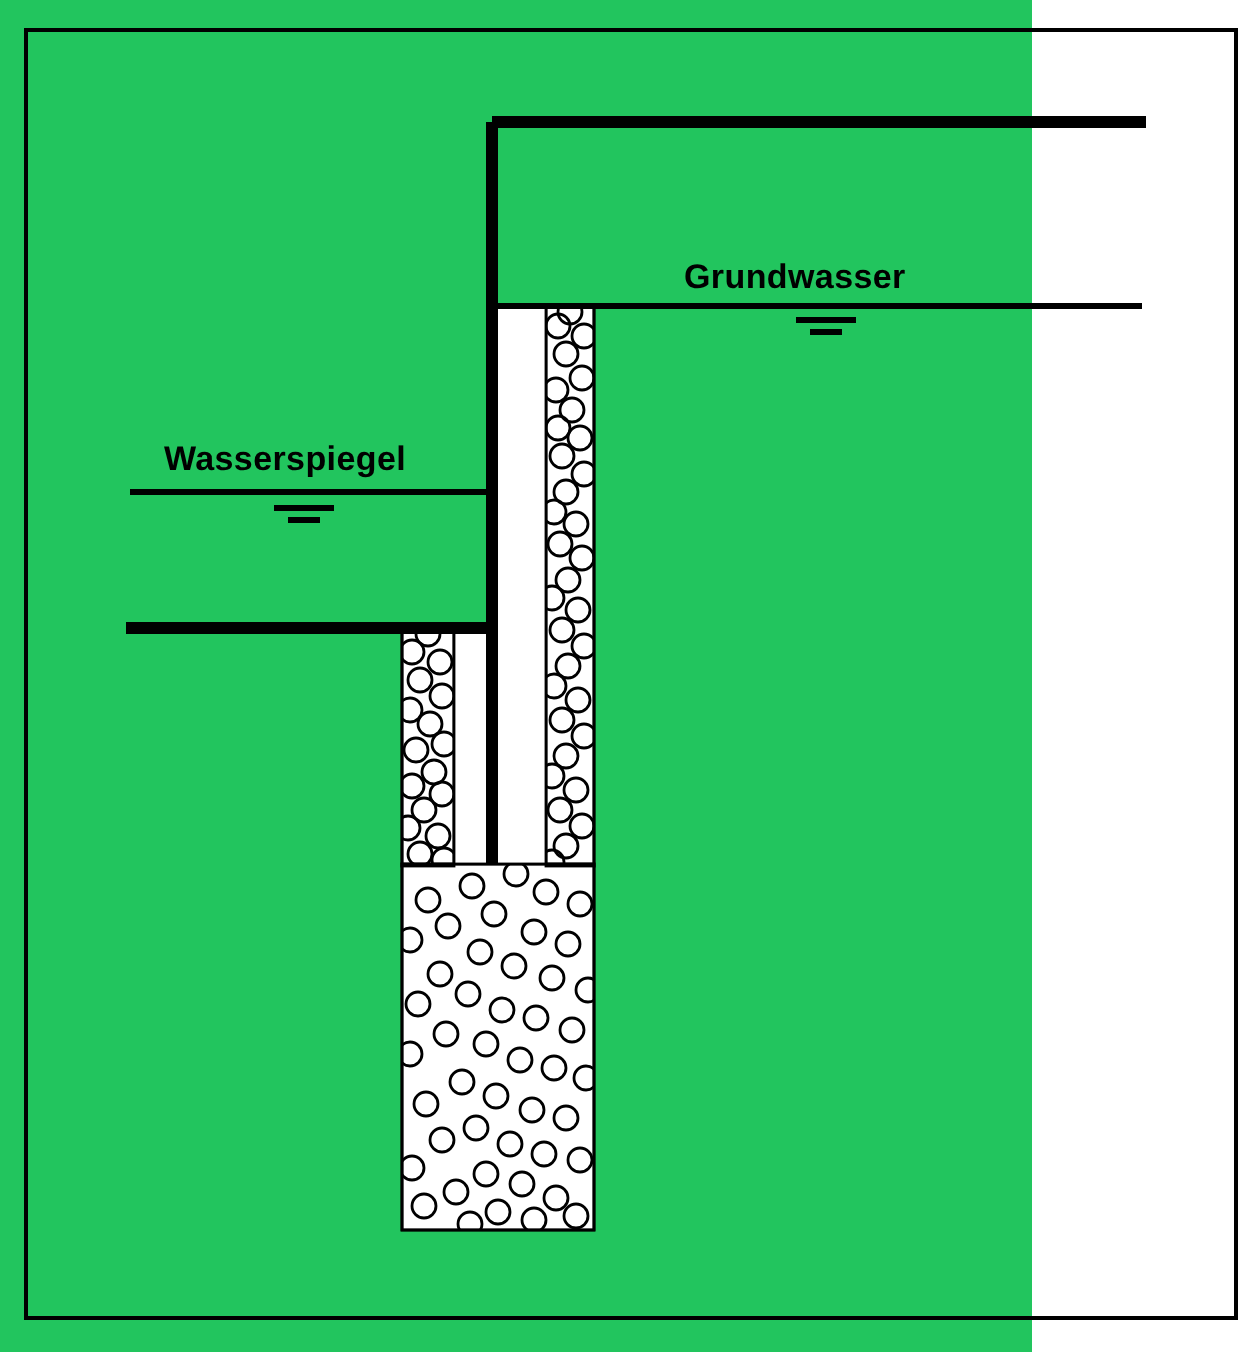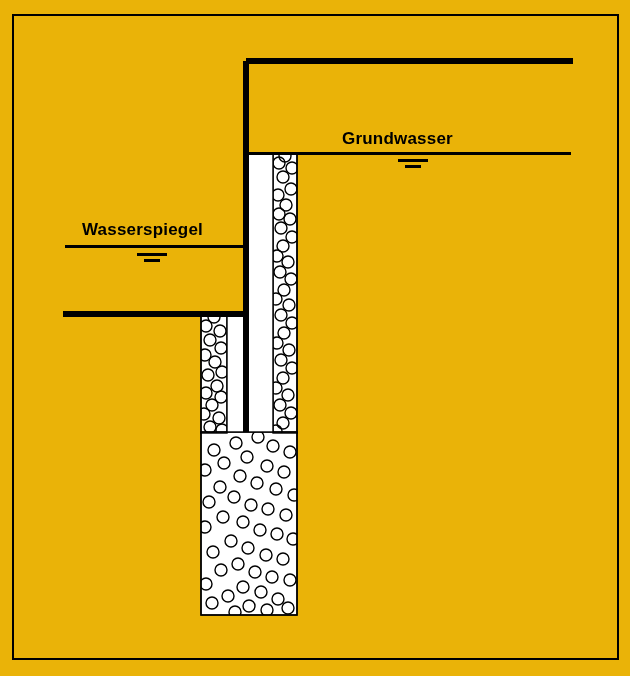--- a/index.html
+++ b/index.html
@@ -8,23 +8,23 @@
     background: #ffffff;
   }
   body {
     width: 630px;
     height: 676px;
     font-family: "Liberation Sans", sans-serif;
     overflow: hidden;
   }
   #stage {
     position: relative;
-    width: 630px;
+    width: 516px;
     height: 676px;
-    background: #eab308;
+    background: #22c55e;
   }
   #diagram-svg {
     position: absolute;
     left: 0;
     top: 0;
     width: 630px;
     height: 676px;
     display: block;
   }
   .label-text {

